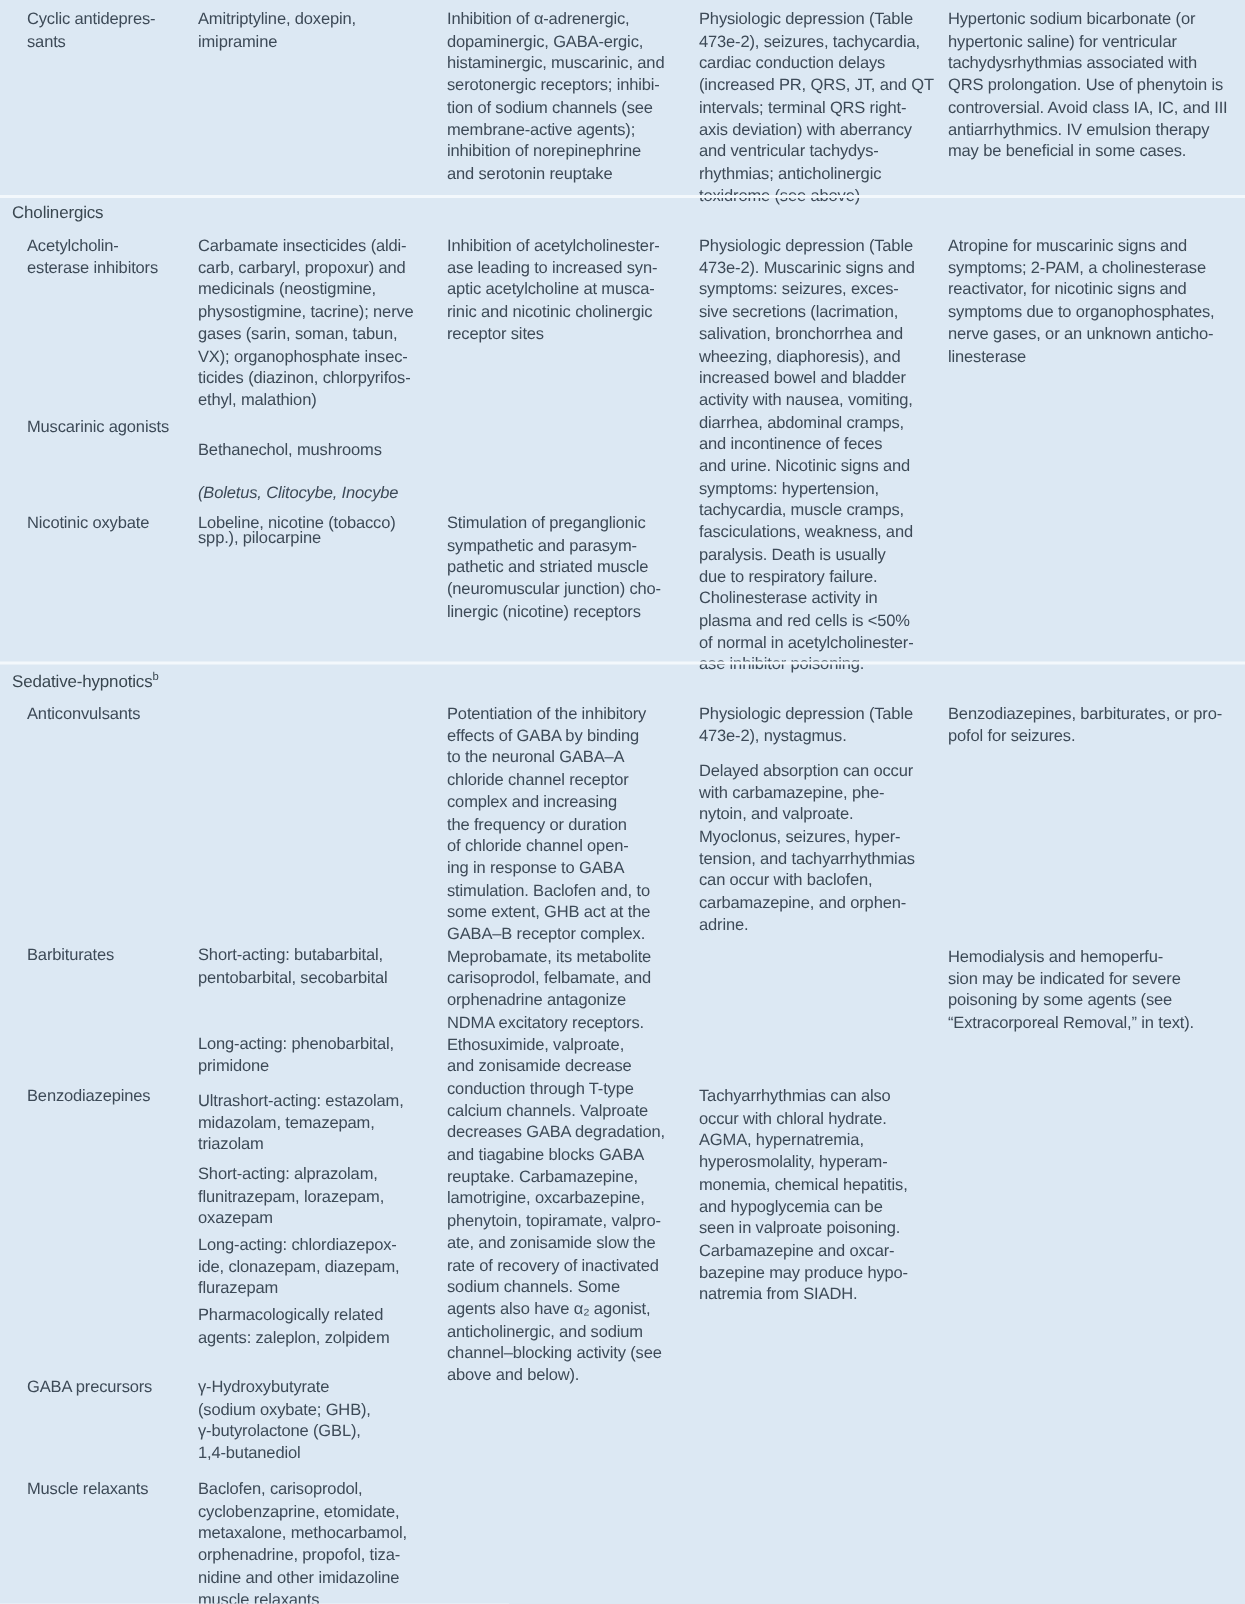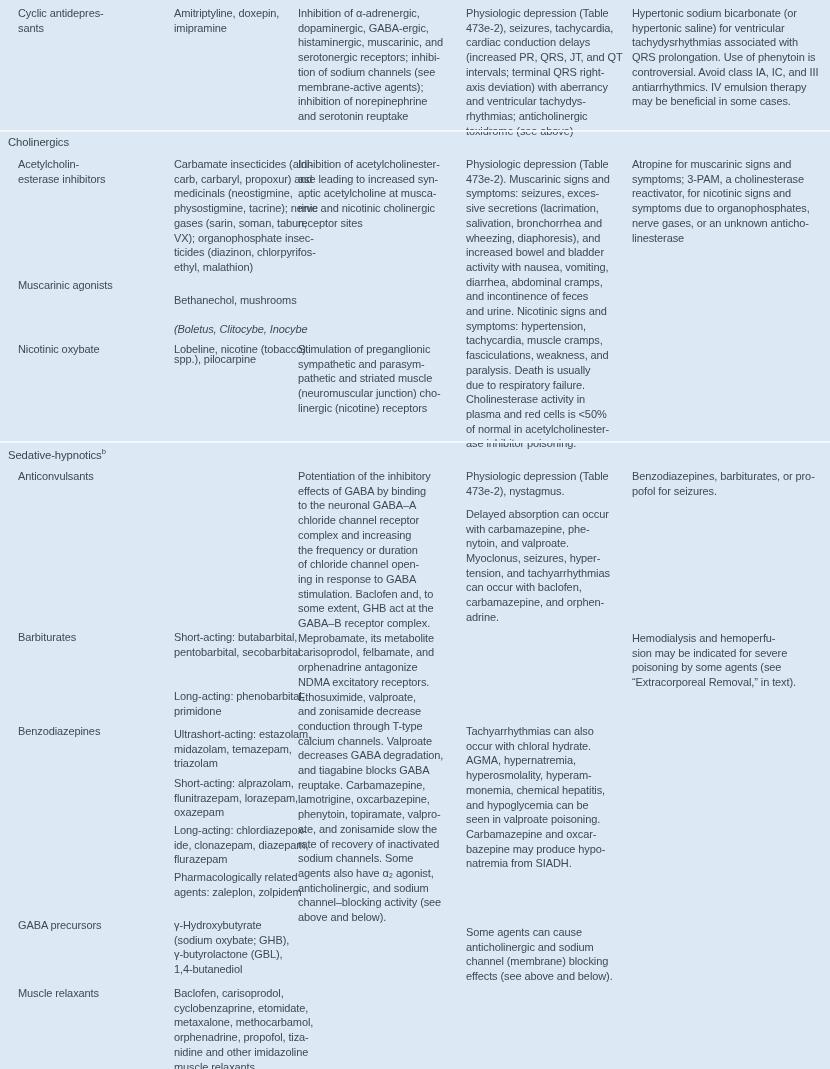--- a/index.html
+++ b/index.html
@@ -18,21 +18,21 @@
     position:absolute;
     white-space:pre-line;
   }
   .section-header{
     position:absolute;
     left:8px;
     font-size:11.3px;
     color:#39464f;
   }
   .col-class{left:18px;width:112px;}
-  .col-examples{left:132px;width:168px;margin-left:42px;}
+  .col-examples{left:132px;width:168px;}
   .col-mech{left:298px;width:176px;}
   .col-clinical{left:466px;width:172px;}
   .col-treatment{left:632px;width:198px;}
   .divider{
     position:absolute;left:0;width:830px;height:2px;
     background:#f3f8fc;
   }
   .line{white-space:pre;}
   .italic{font-style:italic;}
   sup.fn{font-size:7.5px;vertical-align:super;line-height:0;}
@@ -104,21 +104,21 @@
 symptoms: hypertension,
 tachycardia, muscle cramps,
 fasciculations, weakness, and
 paralysis. Death is usually
 due to respiratory failure.
 Cholinesterase activity in
 plasma and red cells is &lt;50%
 of normal in acetylcholinester-
 ase inhibitor poisoning.</div>
   <div class="cell col-treatment" style="top:157px">Atropine for muscarinic signs and
-symptoms; 3-PAM, a cholinesterase
+symptoms; 2-PAM, a cholinesterase
 reactivator, for nicotinic signs and
 symptoms due to organophosphates,
 nerve gases, or an unknown anticho-
 linesterase</div>
 
   <div class="cell col-class" style="top:278px">Muscarinic agonists</div>
   <div class="cell col-examples" style="top:278px">
     <div class="line">Bethanechol, mushrooms</div>
     <div class="line italic">(Boletus, Clitocybe, Inocybe</div>
     <div class="line">spp.), pilocarpine</div>
@@ -214,24 +214,20 @@
 seen in valproate poisoning.
 Carbamazepine and oxcar-
 bazepine may produce hypo-
 natremia from SIADH.</div>
 
   <div class="cell col-class" style="top:918px">GABA precursors</div>
   <div class="cell col-examples" style="top:918px">γ-Hydroxybutyrate
 (sodium oxybate; GHB),
 γ-butyrolactone (GBL),
 1,4-butanediol</div>
-  <div class="cell col-clinical" style="top:925px">Some agents can cause
-anticholinergic and sodium
-channel (membrane) blocking
-effects (see above and below).</div>
 
   <div class="cell col-class" style="top:986px">Muscle relaxants</div>
   <div class="cell col-examples" style="top:986px">Baclofen, carisoprodol,
 cyclobenzaprine, etomidate,
 metaxalone, methocarbamol,
 orphenadrine, propofol, tiza-
 nidine and other imidazoline
 muscle relaxants</div>
 
 </div>

